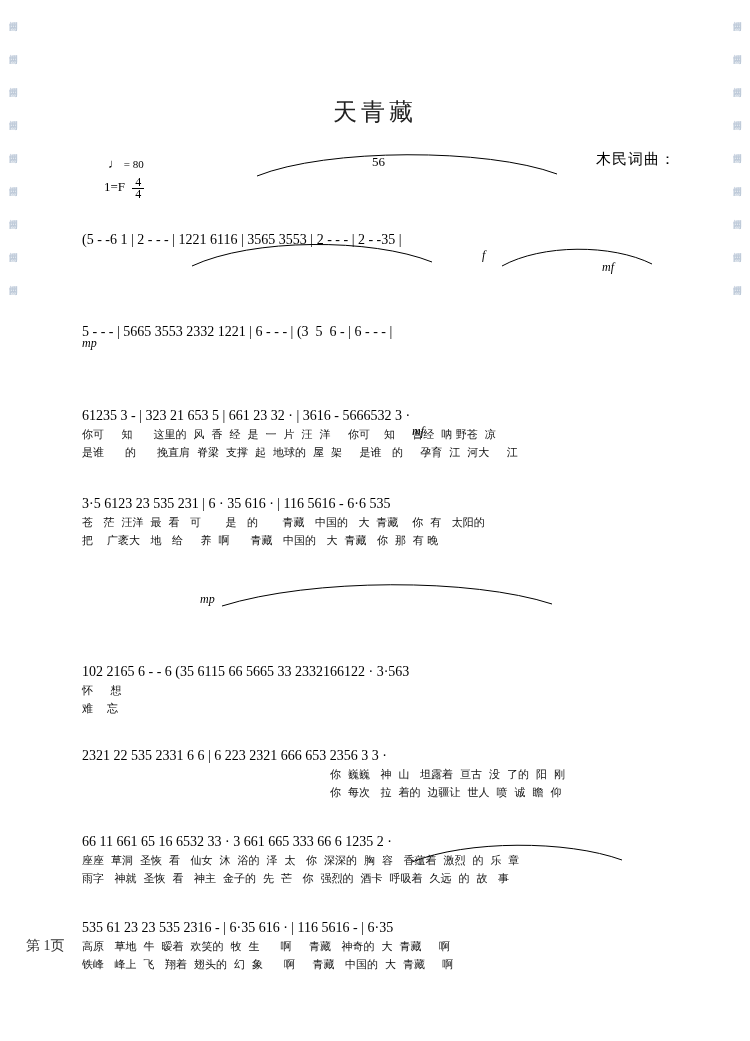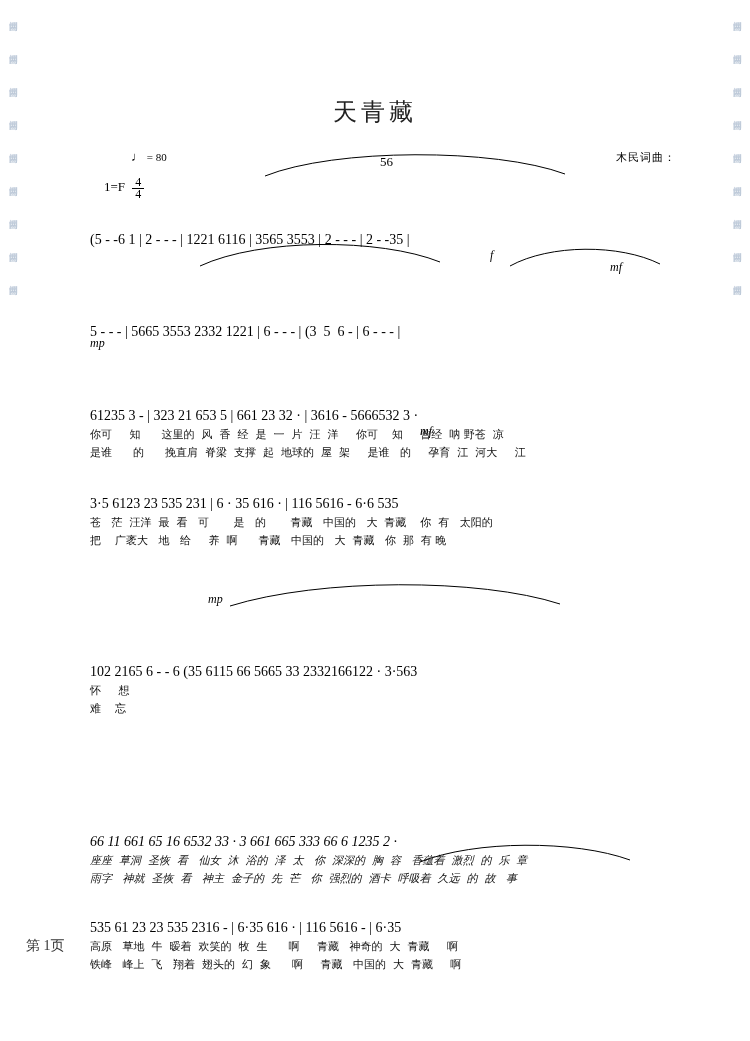--- a/index.html
+++ b/index.html
@@ -43,32 +43,32 @@
   }
   .keysig{
     position:absolute;left:78px;top:134px;font-size:13px;
     font-family:"Liberation Serif", serif;
     margin-top:44px;
   }
   .keysig .frac{display:inline-block;vertical-align:middle;text-align:center;line-height:9px;font-size:12px;margin-left:4px;}
   .keysig .frac b{display:block;font-weight:normal;}
   .keysig .frac .bar{display:block;border-top:1px solid #000;width:12px;margin:1px auto;}
   .tempo{
-    position:absolute;left:82px;top:149px;font-size:11px;margin-left:23px;
+    position:absolute;left:82px;top:156px;font-size:11px;
   }
   .tempo .note{font-size:13px;}
   .credit{
-    position:absolute;right:48px;top:150px;font-size:11px;letter-spacing:1px;
+    position:absolute;right:48px;top:150px;font-size:15px;letter-spacing:1px;
   }
   .pagenum{
     position:absolute;left:0;right:0;bottom:86px;text-align:left;font-size:14px;color:#333;
   }
   
   .row{
-    position:absolute;left:64px;right:36px;
+    position:absolute;left:56px;right:36px;
     font-family:"Liberation Serif", serif;
   }
   .music{
     display:flex;align-items:flex-end;
     font-size:14px;letter-spacing:0px;
     white-space:pre;
     height:24px;
     margin-top:48px;
   }
   .dyn{font-style:italic;font-family:"Liberation Serif", serif;font-size:12px;}
@@ -168,22 +168,27 @@
     <div class="row" style="top:608px;">
       <svg class="slur-svg" style="left:140px;top:-26px;" width="330" height="26">
         <path d="M0,24 C90,-4 250,-4 330,22" fill="none" stroke="#000" stroke-width="1"></path>
       </svg>
       <div class="dyn" style="position:absolute;left:118px;top:-16px;">mp</div>
       <div class="music">102 2165 6 - - 6 (35 6115 66 5665 33 2332166122 · 3·563</div>
       <div class="lyrics">怀     想</div>
       <div class="lyrics">难    忘</div>
     </div>
 
-
-    <div class="row" style="top:778px;font-style:italic;">
+    <div class="row" style="top:692px;">
+      <div class="music">2321 22 535 2331 6 6 | 6 223 2321 666 653 2356 3 3 ·</div>
+      <div class="lyrics" style="margin-left:248px;">你  巍巍   神  山   坦露着  亘古  没  了的  阳  刚</div>
+      <div class="lyrics" style="margin-left:248px;">你  每次   拉  着的  边疆让  世人  喷  诚  瞻  仰</div>
+    </div>
+
+    <div class="row" style="top:778px;">
       <div class="music">66 11 661 65 16 6532 33 · 3 661 665 333 66 6 1235 2 ·</div>
       <div class="lyrics">座座  草洞  圣恢  看   仙女  沐  浴的  泽  太   你  深深的  胸  容   香蕴着  激烈  的  乐  章</div>
       <div class="lyrics">雨字   神就  圣恢  看   神主  金子的  先  芒   你  强烈的  酒卡  呼吸着  久远  的  故   事</div>
     </div>
 
     <div class="row" style="top:864px;">
       <svg class="slur-svg" style="left:330px;top:-22px;" width="210" height="22">
         <path d="M0,20 C55,-2 155,-2 210,18" fill="none" stroke="#000" stroke-width="1"></path>
       </svg>
       <div class="music">535 61 23 23 535 2316 - | 6·35 616 · | 116 5616 - | 6·35</div>

